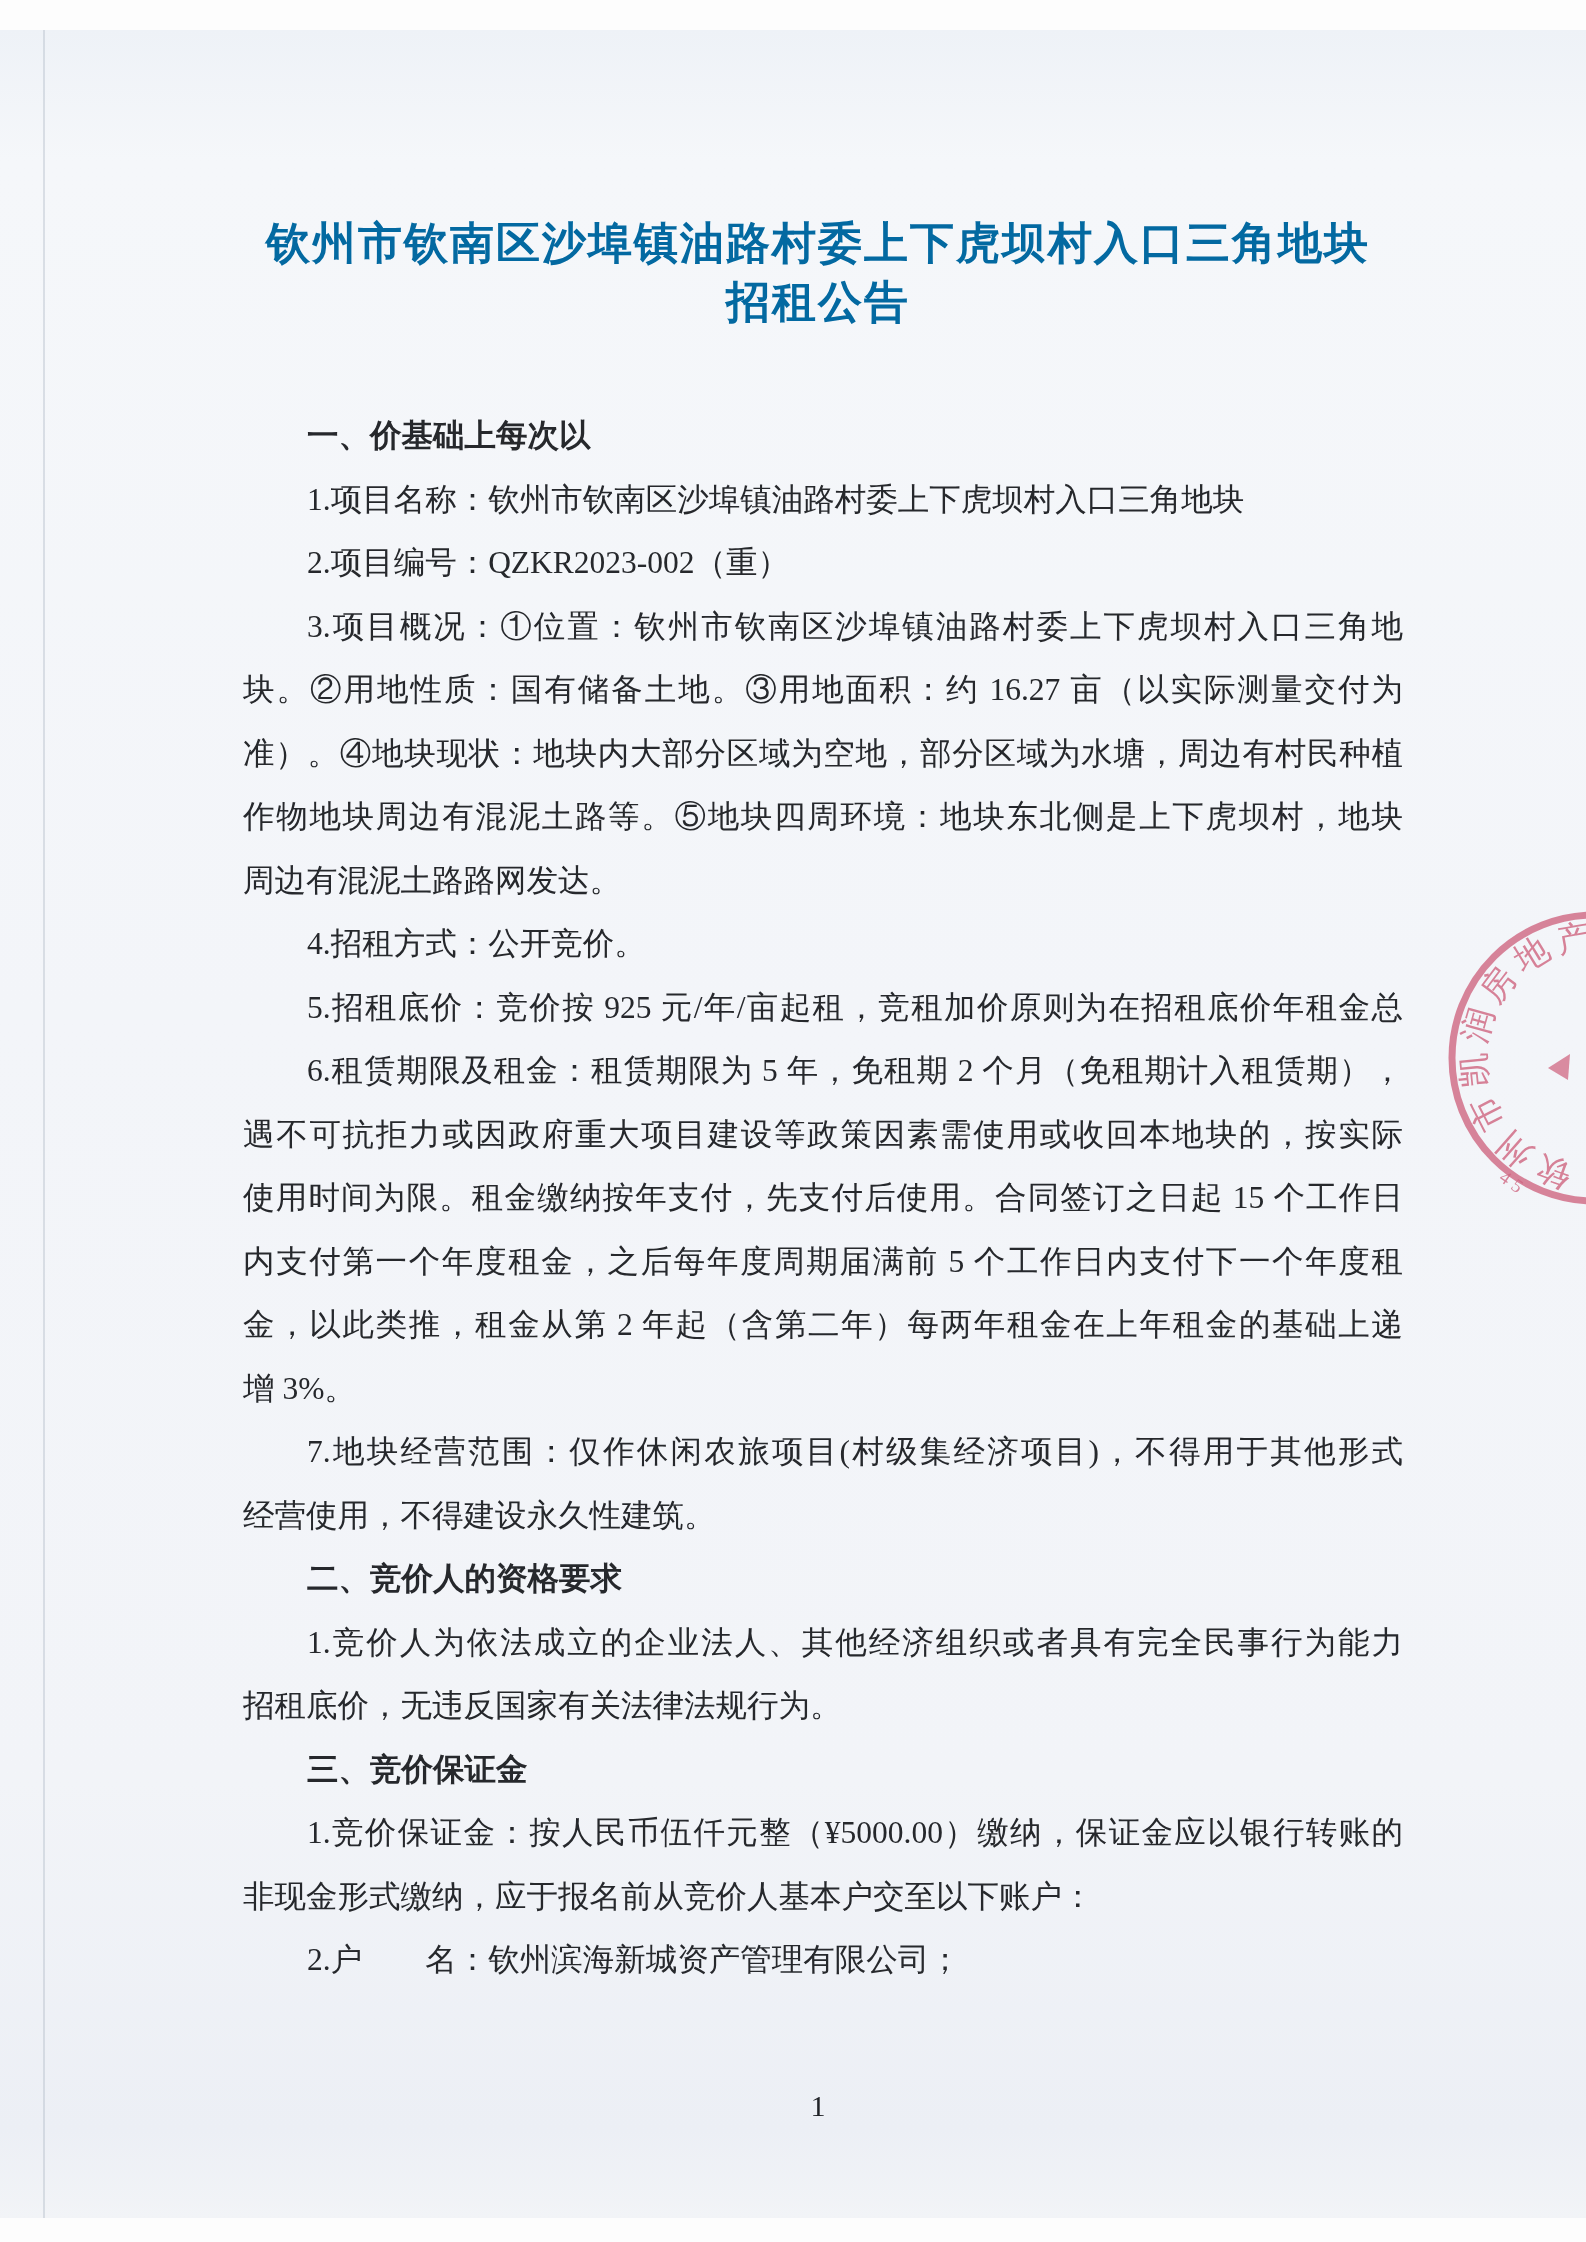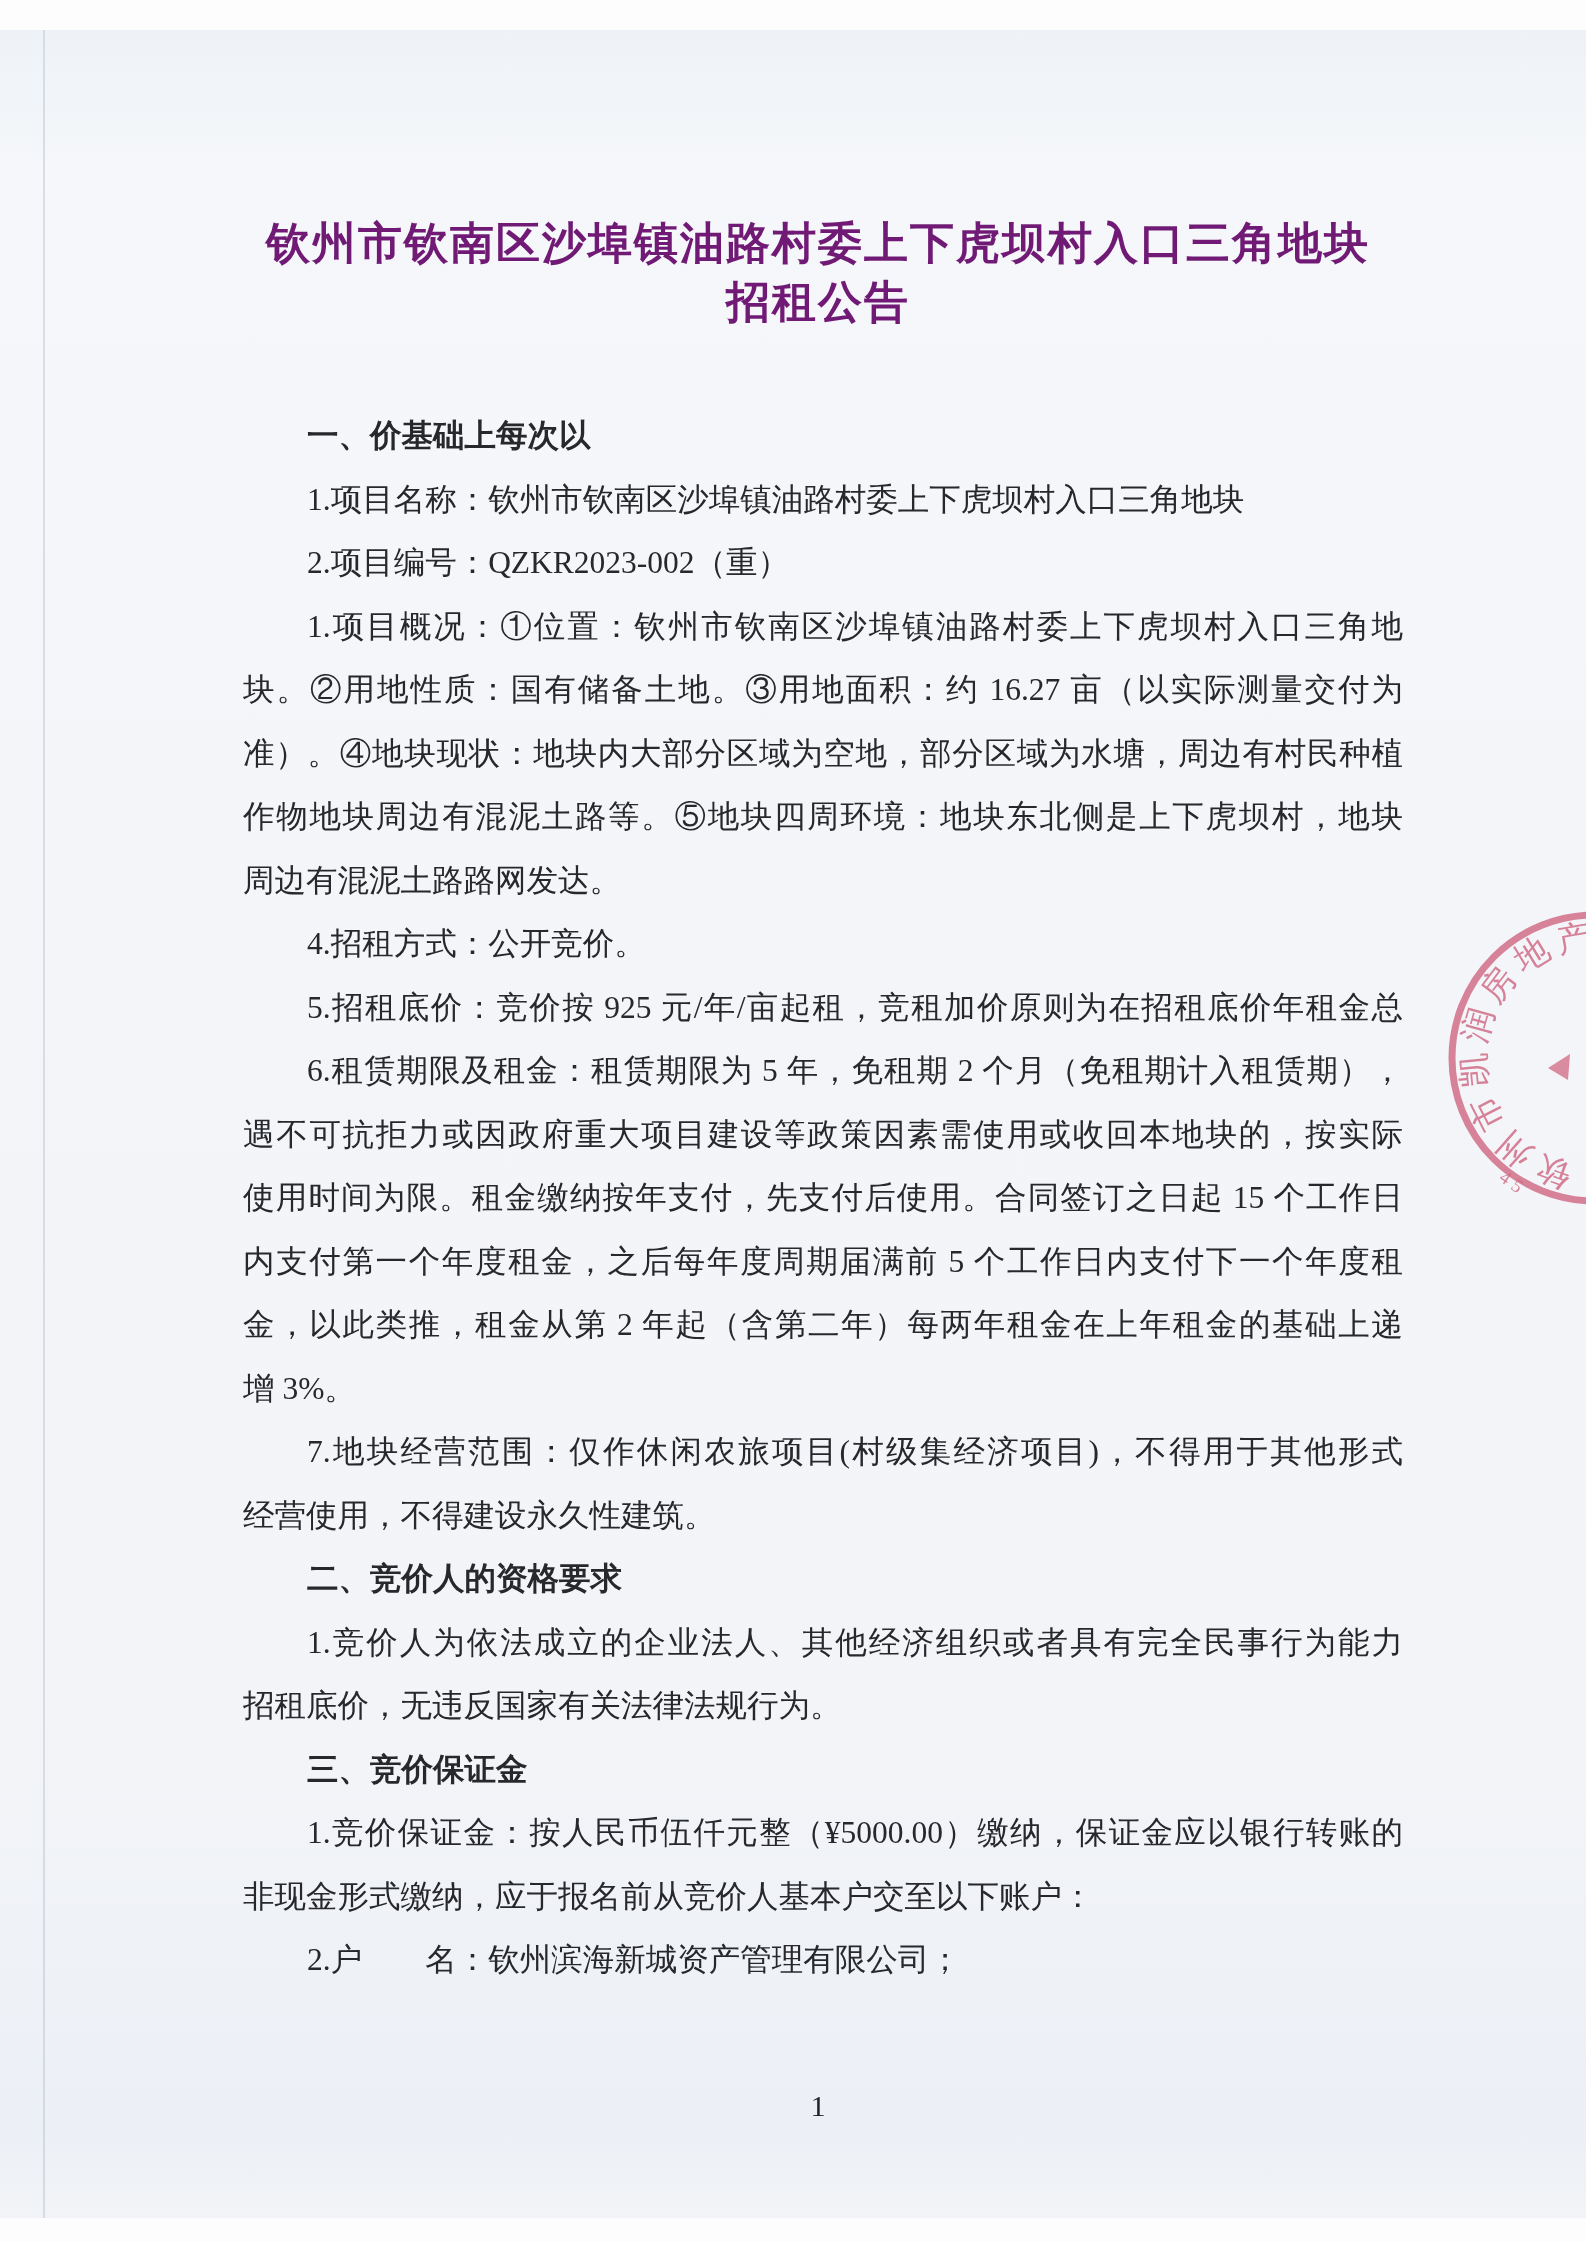--- a/index.html
+++ b/index.html
@@ -15,21 +15,21 @@
     background:linear-gradient(180deg,#eef2f7 0%,#f5f7fa 6%,#f3f5f9 45%,#f2f4f8 80%,#eceff5 96%,#f2f4f7 100%);
   }
   .scan-artifact-line{
     position:absolute;left:43px;top:30px;bottom:24px;width:2px;
     background:rgba(176,184,198,.40);
   }
   .doc{position:absolute;inset:0;color:#26282c;}
   .title{
     position:absolute;top:214px;left:243px;width:1150px;
     text-align:center;font-weight:bold;font-size:44px;line-height:59px;
-    color:#701a75;letter-spacing:2px;
+    color:#0369a1;letter-spacing:2px;
   }
   .body-block{
     position:absolute;top:404px;left:243px;width:1160px;
     font-size:31.5px;line-height:63.5px;
   }
   .line{text-align:left;white-space:nowrap;}
   .line.fill{text-align:justify;text-align-last:justify;white-space:normal;}
   .line.indent{padding-left:64px;}
   .line.fill.indent{padding-left:0;text-indent:64px;}
   .line.bold{font-weight:bold;}
@@ -53,21 +53,21 @@
   <div class="doc">
     <div class="title">
       <div>钦州市钦南区沙埠镇油路村委上下虎坝村入口三角地块</div>
       <div>招租公告</div>
     </div>
 
     <div class="body-block">
         <div class="line indent bold">一、价基础上每次以</div>
         <div class="line indent">1.项目名称：钦州市钦南区沙埠镇油路村委上下虎坝村入口三角地块</div>
         <div class="line indent">2.项目编号：QZKR2023-002（重）</div>
-        <div class="line indent fill">1.项目概况：①位置：钦州市钦南区沙埠镇油路村委上下虎坝村入口三角地</div>
+        <div class="line indent fill">3.项目概况：①位置：钦州市钦南区沙埠镇油路村委上下虎坝村入口三角地</div>
         <div class="line fill">块。②用地性质：国有储备土地。③用地面积：约 16.27 亩（以实际测量交付为</div>
         <div class="line fill">准）。④地块现状：地块内大部分区域为空地，部分区域为水塘，周边有村民种植</div>
         <div class="line fill">作物地块周边有混泥土路等。⑤地块四周环境：地块东北侧是上下虎坝村，地块</div>
         <div class="line">周边有混泥土路路网发达。</div>
         <div class="line indent">4.招租方式：公开竞价。</div>
         <div class="line indent fill">5.招租底价：竞价按 925 元/年/亩起租，竞租加价原则为在招租底价年租金总</div>
         <div class="line indent fill">6.租赁期限及租金：租赁期限为 5 年，免租期 2 个月（免租期计入租赁期），</div>
         <div class="line fill">遇不可抗拒力或因政府重大项目建设等政策因素需使用或收回本地块的，按实际</div>
         <div class="line fill">使用时间为限。租金缴纳按年支付，先支付后使用。合同签订之日起 15 个工作日</div>
         <div class="line fill">内支付第一个年度租金，之后每年度周期届满前 5 个工作日内支付下一个年度租</div>

